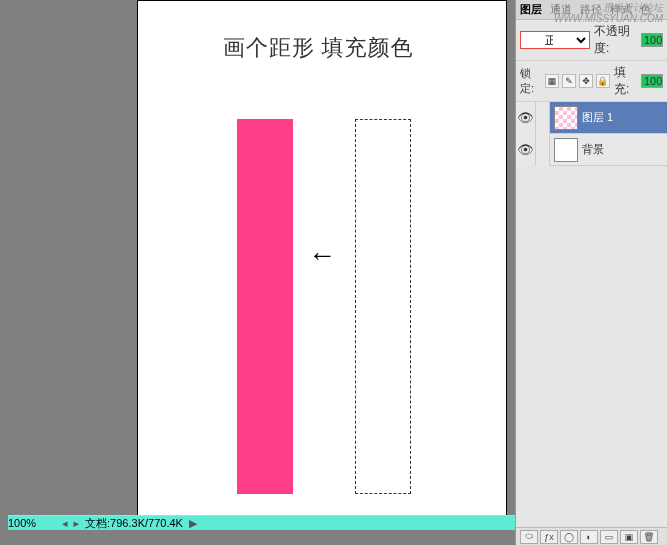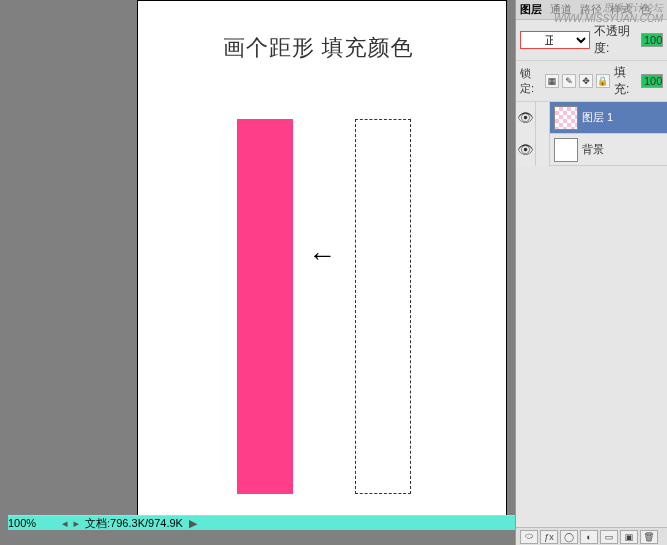--- a/index.html
+++ b/index.html
@@ -207,21 +207,21 @@
   <div class="canvas-bg"></div>
   <div class="instruction">画个距形 填充颜色</div>
   <div class="pink-rect"></div>
   <div class="selection-rect"></div>
   <div class="arrow">←</div>
 
   <div class="statusbar">
     <span class="zoom">100%</span>
     <span class="nav-btn">◂</span>
     <span class="nav-btn">▸</span>
-    <span>文档:796.3K/974.9K</span>
+    <span>文档:796.3K/770.4K</span>
     <span class="nav-btn">▶</span>
   </div>
 </div>
 
 <div class="panel">
   <div class="panel-header">
     <div class="panel-tabs">
       <span class="panel-tab active">图层</span>
       <span class="panel-tab">通道</span>
       <span class="panel-tab">路径</span>

